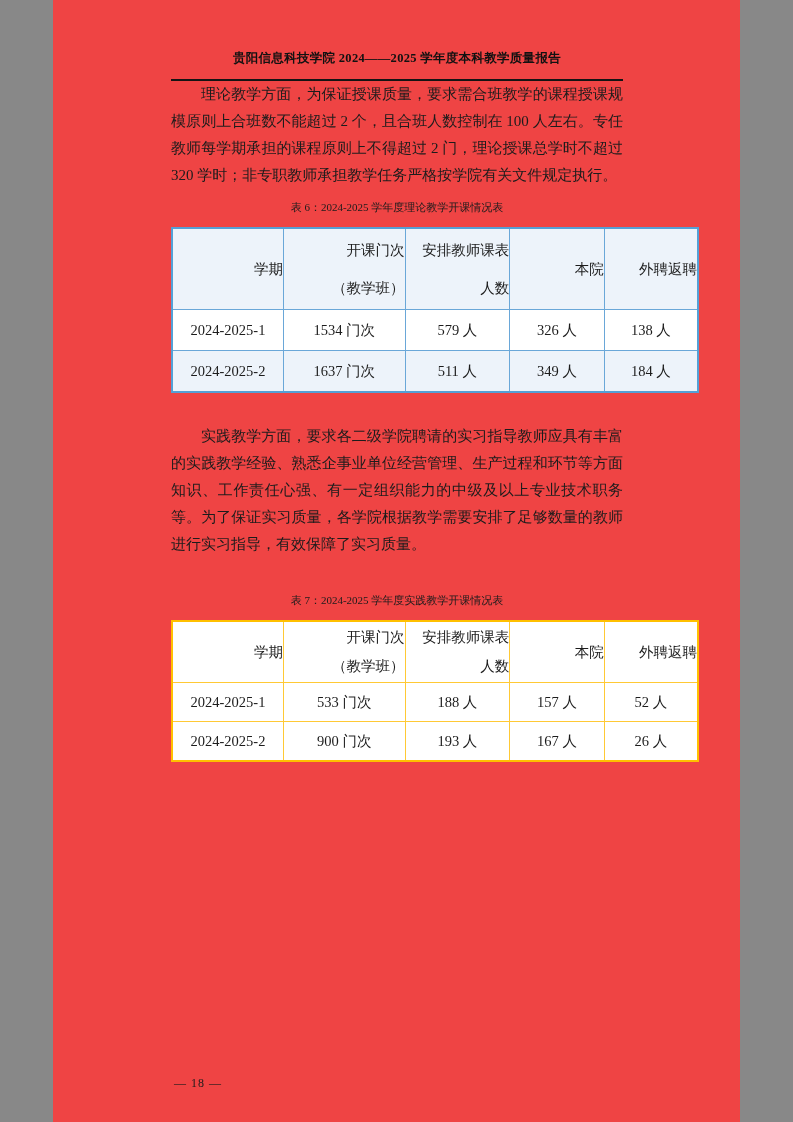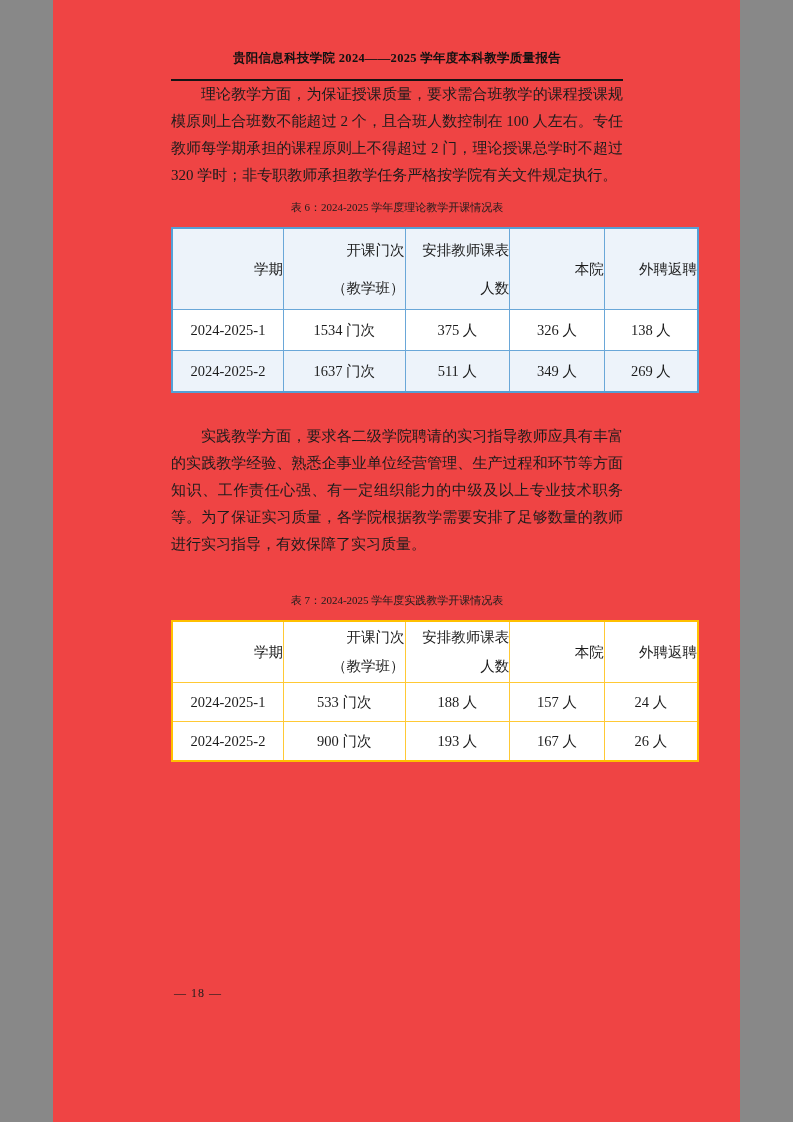--- a/index.html
+++ b/index.html
@@ -49,21 +49,21 @@
   .tbl-blue tbody tr.alt td { background:#edf3fa; }
   .tbl-blue .hl { line-height:38px; }
 
   .tbl-yellow { border:2.5px solid #ffc000; }
   .tbl-yellow th, .tbl-yellow td { border:1px solid #ffc935; }
   .tbl-yellow thead th { background:#ffffff; height:60px; }
   .tbl-yellow tbody td { height:38px; background:#ffffff; }
   .tbl-yellow .hl { line-height:29px; }
 
   .footer {
-    position:absolute; left:121px; top:986px;
+    position:absolute; left:121px; top:1076px;
     font-size:12px; color:#1c1c1c; letter-spacing:1px;
   }
 </style>
 </head>
 <body>
 
 <div class="page">
   <div class="content">
 
     <div class="doc-header">
@@ -102,30 +102,30 @@
           </th>
           <th>
             <div class="hl">外聘返聘</div>
           </th>
         </tr>
       </thead>
       <tbody>
         <tr>
           <td>2024-2025-1</td>
           <td>1534 门次</td>
-          <td>375 人</td>
+          <td>579 人</td>
           <td>326 人</td>
           <td>138 人</td>
         </tr>
         <tr class="alt">
           <td>2024-2025-2</td>
           <td>1637 门次</td>
           <td>511 人</td>
           <td>349 人</td>
-          <td>269 人</td>
+          <td>184 人</td>
         </tr>
       </tbody>
     </table>
 
     <p class="para gap-after-table">实践教学方面，要求各二级学院聘请的实习指导教师应具有丰富的实践教学经验、熟悉企事业单位经营管理、生产过程和环节等方面知识、工作责任心强、有一定组织能力的中级及以上专业技术职务等。为了保证实习质量，各学院根据教学需要安排了足够数量的教师进行实习指导，有效保障了实习质量。</p>
 
     <div class="caption caption7">表 7：2024-2025 学年度实践教学开课情况表</div>
 
     <table class="tbl tbl-yellow">
       <colgroup>
@@ -155,21 +155,21 @@
             <div class="hl">外聘返聘</div>
           </th>
         </tr>
       </thead>
       <tbody>
         <tr>
           <td>2024-2025-1</td>
           <td>533 门次</td>
           <td>188 人</td>
           <td>157 人</td>
-          <td>24 人</td>
+          <td>52 人</td>
         </tr>
         <tr>
           <td>2024-2025-2</td>
           <td>900 门次</td>
           <td>193 人</td>
           <td>167 人</td>
           <td>26 人</td>
         </tr>
       </tbody>
     </table>

